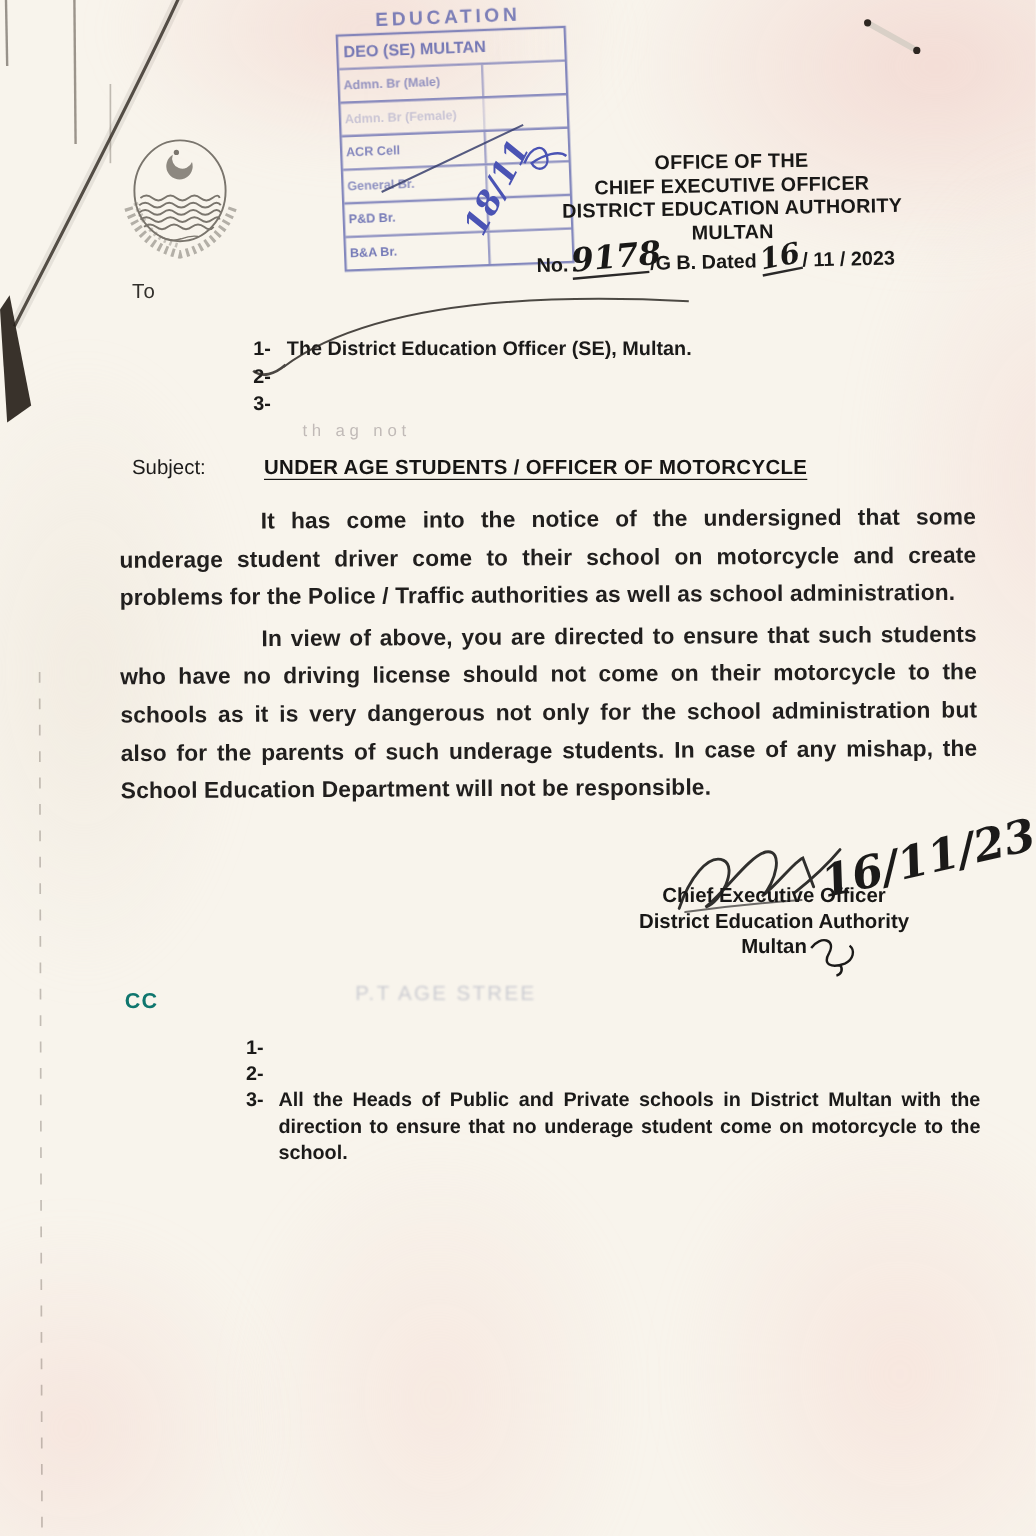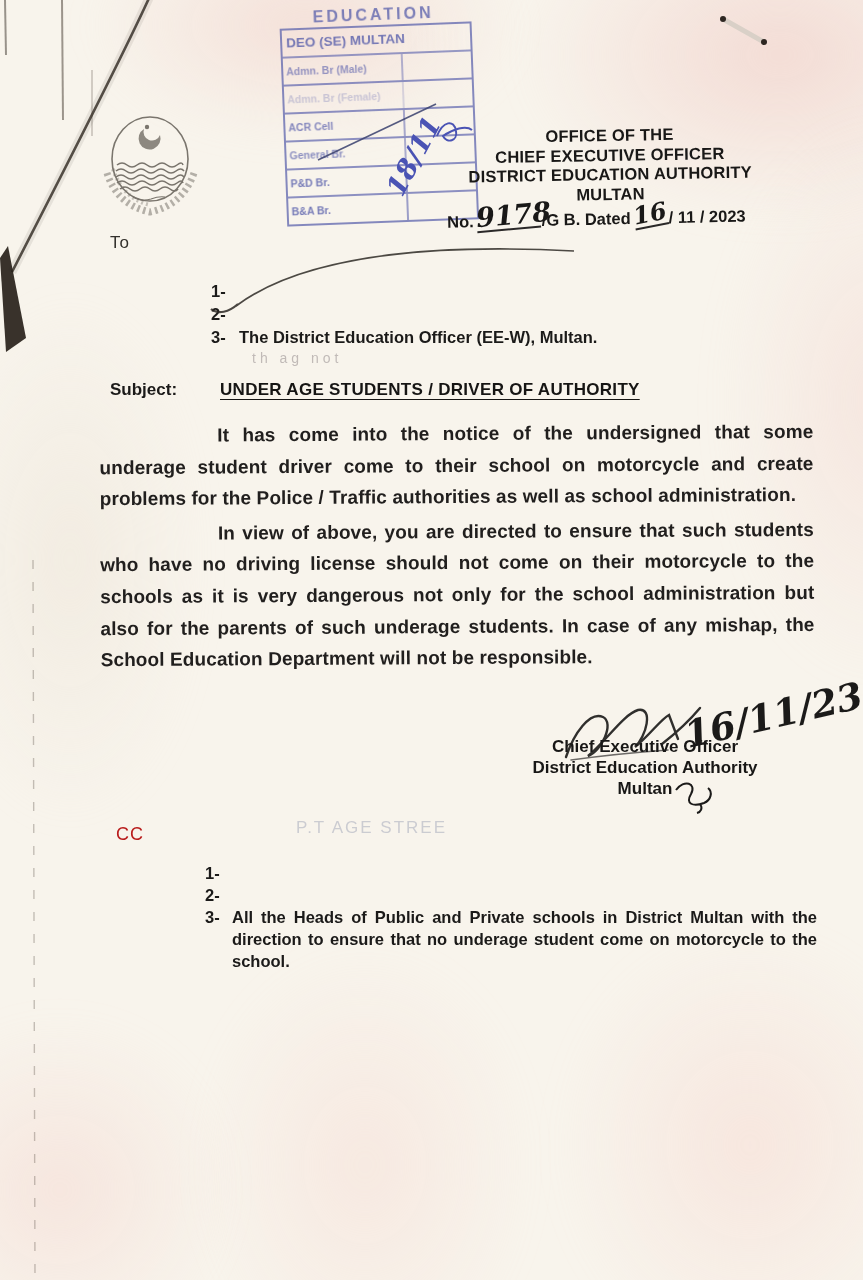--- a/index.html
+++ b/index.html
@@ -45,32 +45,32 @@
   .to-label{left:110px;top:233px;font-size:17px;letter-spacing:1px;color:#33302c;}
 
   .addr{left:211px;top:280px;width:560px;}
   .addr-item{display:flex;font-weight:700;font-size:16.5px;line-height:23px;color:#1b1a19;}
   .addr-no{width:28px;flex:none;}
 
   .ghost1{left:252px;top:350px;width:240px;font-size:14px;color:rgba(110,100,105,.4);filter:blur(.6px);letter-spacing:4px;}
   .ghost2{left:296px;top:818px;width:260px;font-size:17px;color:rgba(120,130,160,.35);filter:blur(.7px);letter-spacing:2px;}
 
   .subject-row{left:110px;top:380px;width:700px;display:flex;}
-  .subject-label{font-weight:700;font-size:17px;width:110px;flex:none;color:#1b1a19;}
+  .subject-label{font-weight:400;font-size:17px;width:110px;flex:none;color:#1b1a19;}
   .subject-text{font-weight:700;font-size:17px;letter-spacing:.3px;text-decoration:underline;text-underline-offset:4px;color:#161514;}
 
   .body-text{left:100px;top:418px;width:714px;transform:rotate(-.35deg);}
   .para{font-size:19px;line-height:31.6px;font-weight:600;letter-spacing:.1px;color:#211f1e;
     text-align:justify;text-indent:118px;margin:0 0 2px 0;}
   .para + .para{margin-top:3px;}
 
   .sigblock{left:480px;top:736px;width:330px;text-align:center;}
   .sig-line{font-weight:700;font-size:17px;line-height:21px;color:#181716;}
 
-  .cc-label{left:116px;top:824px;font-weight:400;font-size:18px;letter-spacing:1px;color:#b91c1c;}
+  .cc-label{left:104px;top:824px;font-weight:700;font-size:18px;letter-spacing:1px;color:#0f766e;}
   .cclist{left:205px;top:862px;width:612px;}
   .cc-item{display:flex;font-weight:700;font-size:16.5px;line-height:22px;color:#1b1a19;}
   .cc-no{width:27px;flex:none;}
   .cc-text{text-align:justify;}
 
   svg text{font-family:"DejaVu Serif", serif;}
 </style>
 </head>
 <body>
 
@@ -142,35 +142,35 @@
   <span>/G B. Dated</span>
   <span class="handnum hn2">16</span>
   <span>/ 11 / 2023</span>
 </div>
 
 <div class="abs to-label">To</div>
 
 <div class="abs addr">
   <div class="addr-item">
     <span class="addr-no">1-</span>
+    <span>The District Education Officer (SE), Multan.</span>
   </div>
   <div class="addr-item">
     <span class="addr-no">2-</span>
   </div>
   <div class="addr-item">
     <span class="addr-no">3-</span>
-    <span>The District Education Officer (EE-W), Multan.</span>
   </div>
 </div>
 
 <div class="abs ghost1">th  ag  not</div>
 
 <div class="abs subject-row">
   <span class="subject-label">Subject:</span>
-  <span class="subject-text">UNDER AGE STUDENTS / DRIVER OF AUTHORITY</span>
+  <span class="subject-text">UNDER AGE STUDENTS / OFFICER OF MOTORCYCLE</span>
 </div>
 
 <div class="abs body-text">
   <p class="para">It has come into the notice of the undersigned that some underage student driver come to their school on motorcycle and create problems for the Police / Traffic authorities as well as school administration.</p>
   <p class="para">In view of above, you are directed to ensure that such students who have no driving license should not come on their motorcycle to the schools as it is very dangerous not only for the school administration but also for the parents of such underage students. In case of any mishap, the School Education Department will not be responsible.</p>
 </div>
 
 <div class="abs sigblock">
   <div class="sig-line">Chief Executive Officer</div>
   <div class="sig-line">District Education Authority</div>

